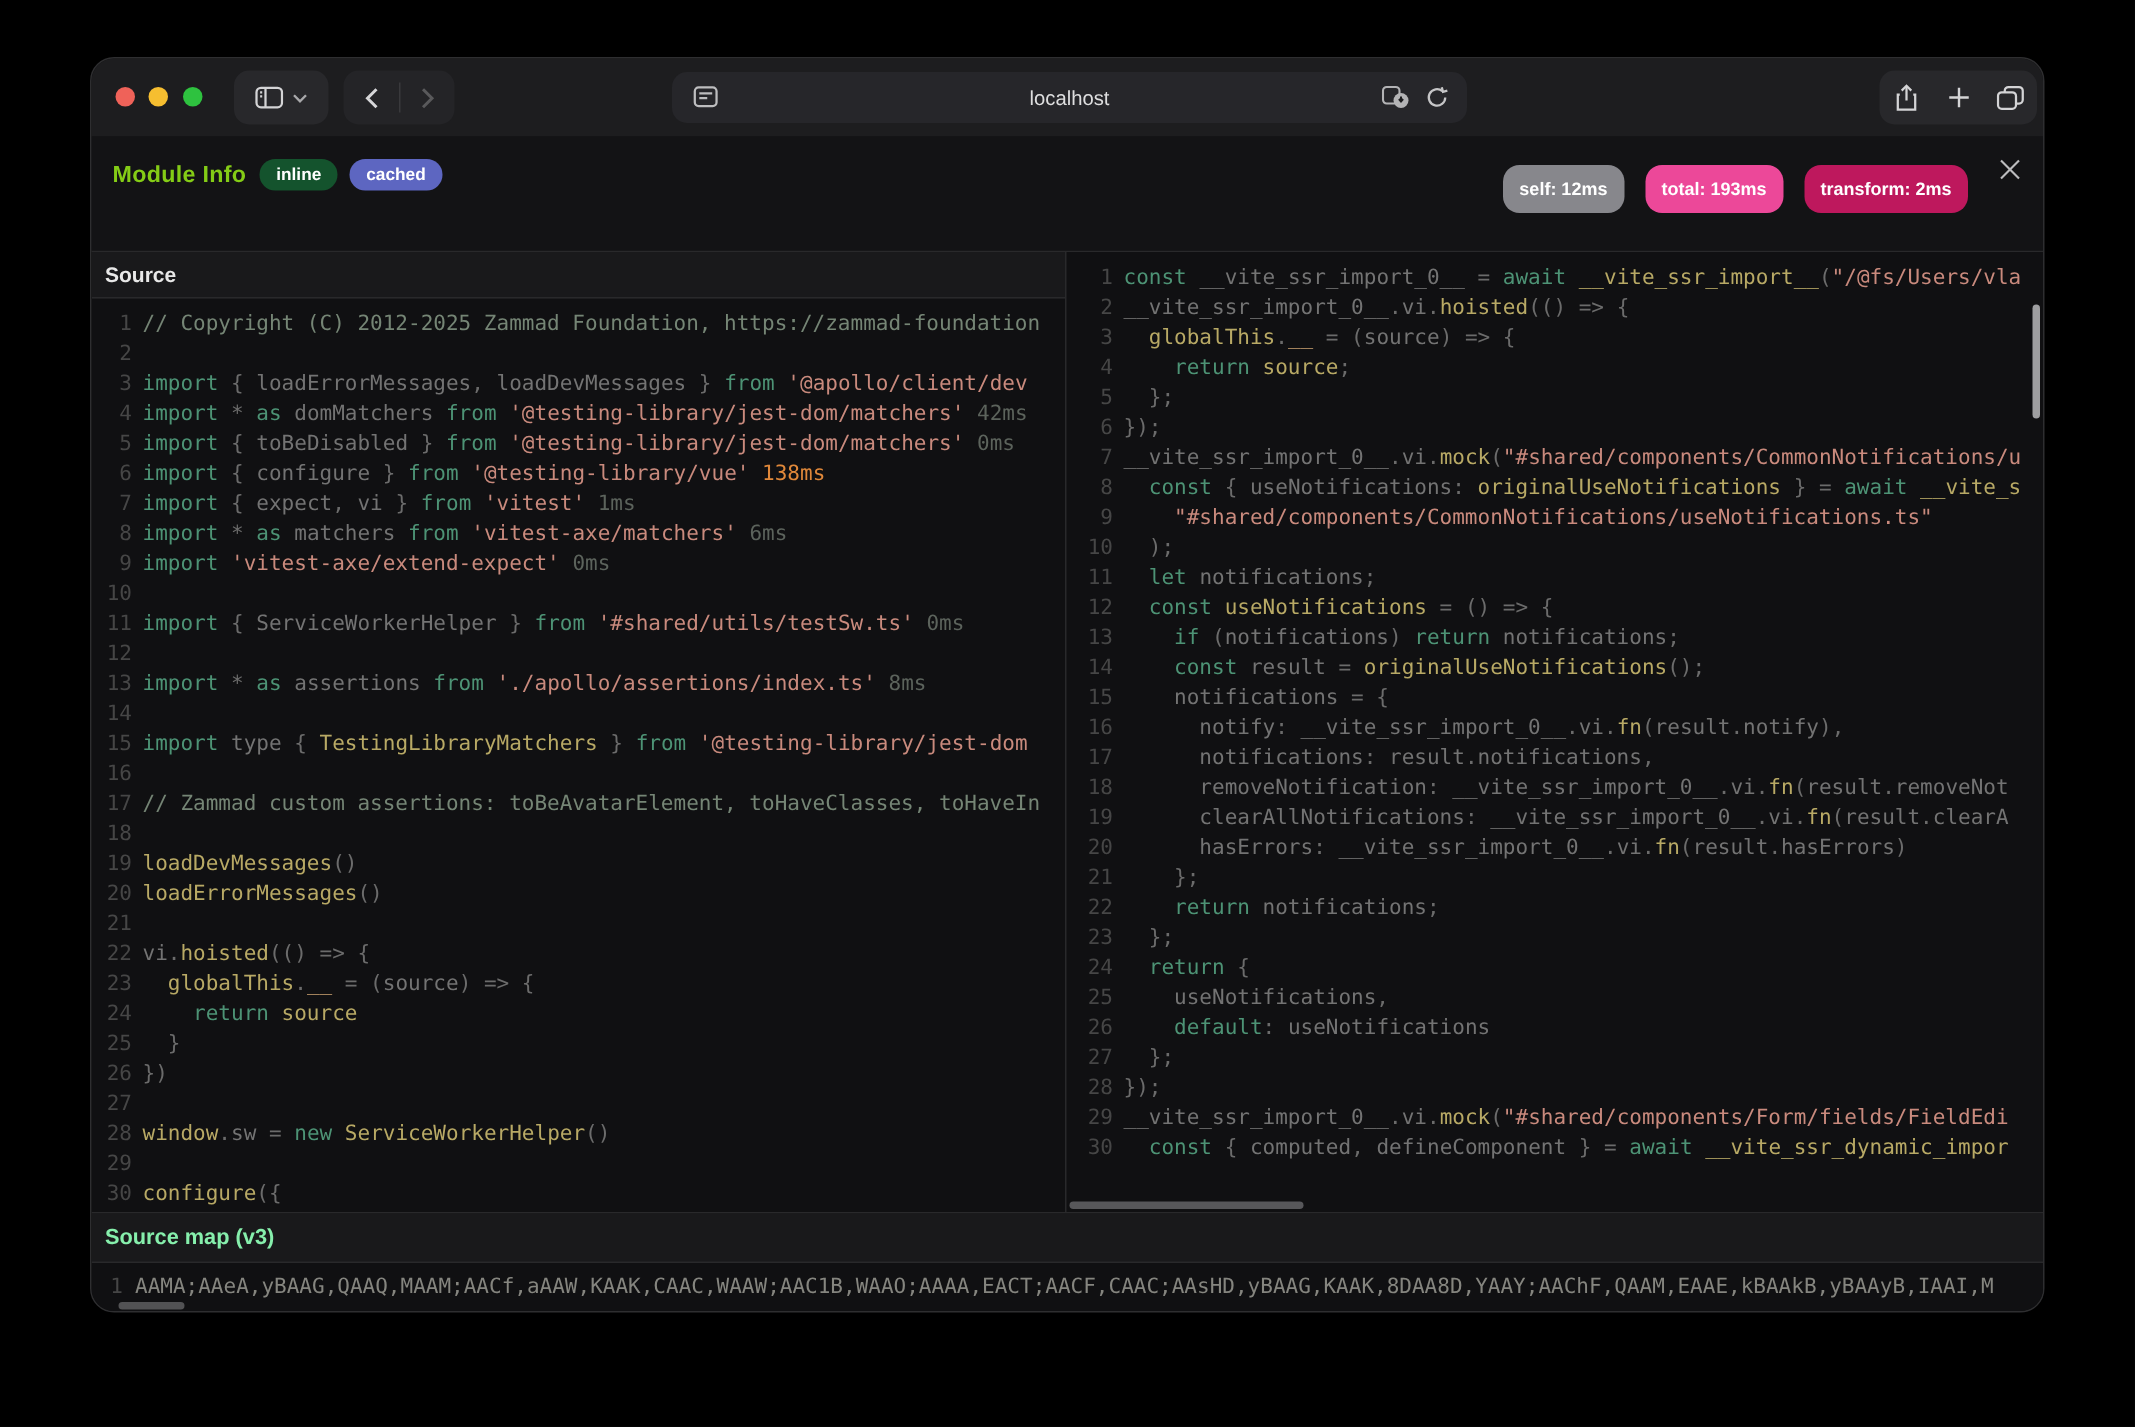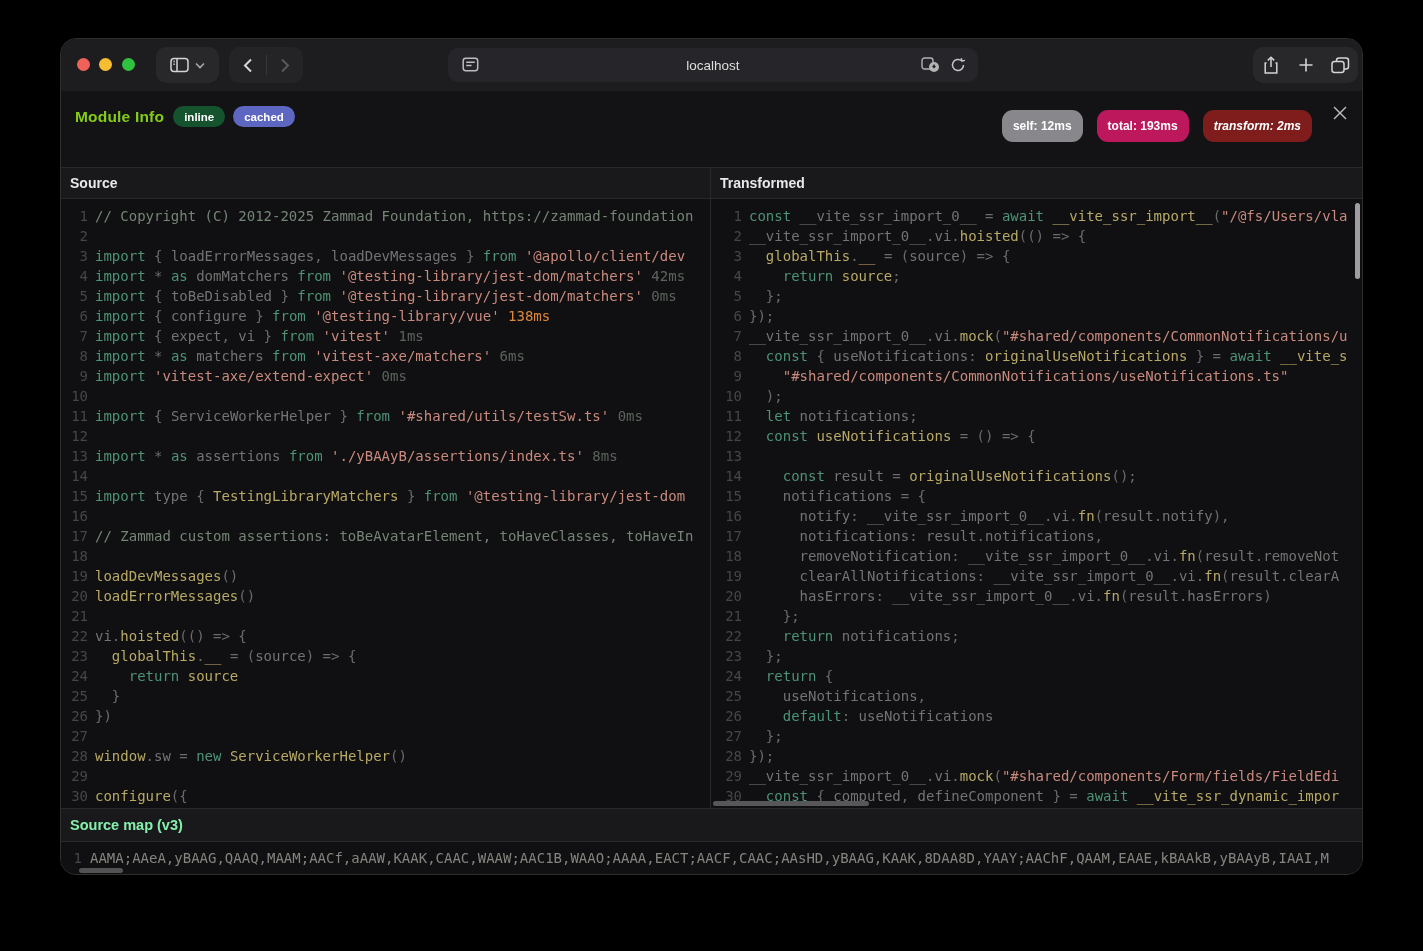--- a/index.html
+++ b/index.html
@@ -177,22 +177,22 @@
   <div class="mheader">
     <div class="title-row">
       <span class="mtitle">Module Info</span>
       <span id="badges" style="display:flex;gap:8px;">
           <span class="badge" style="background: #14532d;">inline</span>
           <span class="badge" style="background: rgb(93, 102, 193);">cached</span>
         </span>
     </div>
     <div class="timings" id="timings">
         <span class="pill" style="background: rgb(135, 135, 140);">self: 12ms</span>
-        <span class="pill" style="background: #be185d;">total: 193ms</span>
-        <span class="pill" style="background: #7f1d1d; font-style: italic;">transform: 2ms</span>
+        <span class="pill" style="background: #ec4899;">total: 193ms</span>
+        <span class="pill" style="background: #be185d;">transform: 2ms</span>
       </div>
     <span class="close-btn">
       <svg width="18" height="18" viewBox="0 0 18 18" stroke="#bcbcbe" stroke-width="1.4">
         <line x1="3" y1="3" x2="15" y2="15"></line>
           <line x1="15" y1="3" x2="3" y2="15"></line>
       </svg>
     </span>
   </div>
 
   <div class="panels">
@@ -204,56 +204,55 @@
           <div class="code-line"><span class="ln">3</span><span class="lc"><span class="tk-kw">import</span><span class="tk-pn"> { </span><span class="tk-id">loadErrorMessages</span><span class="tk-pn">, </span><span class="tk-id">loadDevMessages</span><span class="tk-pn"> } </span><span class="tk-kw">from</span><span class="tk-str"> '@apollo/client/dev</span></span></div>
           <div class="code-line"><span class="ln">4</span><span class="lc"><span class="tk-kw">import</span><span class="tk-pn"> * </span><span class="tk-kw">as</span><span class="tk-id"> domMatchers</span><span class="tk-kw"> from</span><span class="tk-str"> '@testing-library/jest-dom/matchers'</span><span class="tk-tm"> 42ms</span></span></div>
           <div class="code-line"><span class="ln">5</span><span class="lc"><span class="tk-kw">import</span><span class="tk-pn"> { </span><span class="tk-id">toBeDisabled</span><span class="tk-pn"> } </span><span class="tk-kw">from</span><span class="tk-str"> '@testing-library/jest-dom/matchers'</span><span class="tk-tm"> 0ms</span></span></div>
           <div class="code-line"><span class="ln">6</span><span class="lc"><span class="tk-kw">import</span><span class="tk-pn"> { </span><span class="tk-id">configure</span><span class="tk-pn"> } </span><span class="tk-kw">from</span><span class="tk-str"> '@testing-library/vue'</span><span class="tk-tmo"> 138ms</span></span></div>
           <div class="code-line"><span class="ln">7</span><span class="lc"><span class="tk-kw">import</span><span class="tk-pn"> { </span><span class="tk-id">expect</span><span class="tk-pn">, </span><span class="tk-id">vi</span><span class="tk-pn"> } </span><span class="tk-kw">from</span><span class="tk-str"> 'vitest'</span><span class="tk-tm"> 1ms</span></span></div>
           <div class="code-line"><span class="ln">8</span><span class="lc"><span class="tk-kw">import</span><span class="tk-pn"> * </span><span class="tk-kw">as</span><span class="tk-id"> matchers</span><span class="tk-kw"> from</span><span class="tk-str"> 'vitest-axe/matchers'</span><span class="tk-tm"> 6ms</span></span></div>
           <div class="code-line"><span class="ln">9</span><span class="lc"><span class="tk-kw">import</span><span class="tk-str"> 'vitest-axe/extend-expect'</span><span class="tk-tm"> 0ms</span></span></div>
           <div class="code-line"><span class="ln">10</span><span class="lc"></span></div>
           <div class="code-line"><span class="ln">11</span><span class="lc"><span class="tk-kw">import</span><span class="tk-pn"> { </span><span class="tk-id">ServiceWorkerHelper</span><span class="tk-pn"> } </span><span class="tk-kw">from</span><span class="tk-str"> '#shared/utils/testSw.ts'</span><span class="tk-tm"> 0ms</span></span></div>
           <div class="code-line"><span class="ln">12</span><span class="lc"></span></div>
-          <div class="code-line"><span class="ln">13</span><span class="lc"><span class="tk-kw">import</span><span class="tk-pn"> * </span><span class="tk-kw">as</span><span class="tk-id"> assertions</span><span class="tk-kw"> from</span><span class="tk-str"> './yBAAyB/assertions/index.ts'</span><span class="tk-tm"> 8ms</span></span></div>
+          <div class="code-line"><span class="ln">13</span><span class="lc"><span class="tk-kw">import</span><span class="tk-pn"> * </span><span class="tk-kw">as</span><span class="tk-id"> assertions</span><span class="tk-kw"> from</span><span class="tk-str"> './apollo/assertions/index.ts'</span><span class="tk-tm"> 8ms</span></span></div>
           <div class="code-line"><span class="ln">14</span><span class="lc"></span></div>
           <div class="code-line"><span class="ln">15</span><span class="lc"><span class="tk-kw">import</span><span class="tk-id"> type</span><span class="tk-pn"> { </span><span class="tk-fn">TestingLibraryMatchers</span><span class="tk-pn"> } </span><span class="tk-kw">from</span><span class="tk-str"> '@testing-library/jest-dom</span></span></div>
           <div class="code-line"><span class="ln">16</span><span class="lc"></span></div>
           <div class="code-line"><span class="ln">17</span><span class="lc"><span class="tk-cm">// Zammad custom assertions: toBeAvatarElement, toHaveClasses, toHaveIn</span></span></div>
           <div class="code-line"><span class="ln">18</span><span class="lc"></span></div>
           <div class="code-line"><span class="ln">19</span><span class="lc"><span class="tk-fn">loadDevMessages</span><span class="tk-pn">()</span></span></div>
           <div class="code-line"><span class="ln">20</span><span class="lc"><span class="tk-fn">loadErrorMessages</span><span class="tk-pn">()</span></span></div>
           <div class="code-line"><span class="ln">21</span><span class="lc"></span></div>
           <div class="code-line"><span class="ln">22</span><span class="lc"><span class="tk-id">vi</span><span class="tk-pn">.</span><span class="tk-fn">hoisted</span><span class="tk-pn">(() =&gt; {</span></span></div>
           <div class="code-line"><span class="ln">23</span><span class="lc"><span class="tk-pn">  </span><span class="tk-fn">globalThis</span><span class="tk-pn">.</span><span class="tk-cn">__</span><span class="tk-pn"> = (</span><span class="tk-id">source</span><span class="tk-pn">) =&gt; {</span></span></div>
           <div class="code-line"><span class="ln">24</span><span class="lc"><span class="tk-pn">    </span><span class="tk-kw">return</span><span class="tk-fn"> source</span></span></div>
           <div class="code-line"><span class="ln">25</span><span class="lc"><span class="tk-pn">  }</span></span></div>
           <div class="code-line"><span class="ln">26</span><span class="lc"><span class="tk-pn">})</span></span></div>
           <div class="code-line"><span class="ln">27</span><span class="lc"></span></div>
           <div class="code-line"><span class="ln">28</span><span class="lc"><span class="tk-fn">window</span><span class="tk-pn">.</span><span class="tk-id">sw</span><span class="tk-pn"> = </span><span class="tk-kw">new</span><span class="tk-fn"> ServiceWorkerHelper</span><span class="tk-pn">()</span></span></div>
           <div class="code-line"><span class="ln">29</span><span class="lc"></span></div>
           <div class="code-line"><span class="ln">30</span><span class="lc"><span class="tk-fn">configure</span><span class="tk-pn">({</span></span></div>
         </div>
     </section>
     <section class="panel tr">
-      <div class="phead">Transformed</div>
       <div class="code" id="transformed-code">
           <div class="code-line"><span class="ln">1</span><span class="lc"><span class="tk-kw">const</span><span class="tk-id"> __vite_ssr_import_0__</span><span class="tk-pn"> = </span><span class="tk-kw">await</span><span class="tk-fn"> __vite_ssr_import__</span><span class="tk-pn">(</span><span class="tk-str">"/@fs/Users/vla</span></span></div>
           <div class="code-line"><span class="ln">2</span><span class="lc"><span class="tk-id">__vite_ssr_import_0__</span><span class="tk-pn">.</span><span class="tk-id">vi</span><span class="tk-pn">.</span><span class="tk-fn">hoisted</span><span class="tk-pn">(() =&gt; {</span></span></div>
           <div class="code-line"><span class="ln">3</span><span class="lc"><span class="tk-pn">  </span><span class="tk-fn">globalThis</span><span class="tk-pn">.</span><span class="tk-cn">__</span><span class="tk-pn"> = (</span><span class="tk-id">source</span><span class="tk-pn">) =&gt; {</span></span></div>
           <div class="code-line"><span class="ln">4</span><span class="lc"><span class="tk-pn">    </span><span class="tk-kw">return</span><span class="tk-fn"> source</span><span class="tk-pn">;</span></span></div>
           <div class="code-line"><span class="ln">5</span><span class="lc"><span class="tk-pn">  };</span></span></div>
           <div class="code-line"><span class="ln">6</span><span class="lc"><span class="tk-pn">});</span></span></div>
           <div class="code-line"><span class="ln">7</span><span class="lc"><span class="tk-id">__vite_ssr_import_0__</span><span class="tk-pn">.</span><span class="tk-id">vi</span><span class="tk-pn">.</span><span class="tk-fn">mock</span><span class="tk-pn">(</span><span class="tk-str">"#shared/components/CommonNotifications/u</span></span></div>
           <div class="code-line"><span class="ln">8</span><span class="lc"><span class="tk-pn">  </span><span class="tk-kw">const</span><span class="tk-pn"> { </span><span class="tk-id">useNotifications</span><span class="tk-pn">: </span><span class="tk-fn">originalUseNotifications</span><span class="tk-pn"> } = </span><span class="tk-kw">await</span><span class="tk-fn"> __vite_s</span></span></div>
           <div class="code-line"><span class="ln">9</span><span class="lc"><span class="tk-pn">    </span><span class="tk-str">"#shared/components/CommonNotifications/useNotifications.ts"</span></span></div>
           <div class="code-line"><span class="ln">10</span><span class="lc"><span class="tk-pn">  );</span></span></div>
           <div class="code-line"><span class="ln">11</span><span class="lc"><span class="tk-pn">  </span><span class="tk-kw">let</span><span class="tk-id"> notifications</span><span class="tk-pn">;</span></span></div>
           <div class="code-line"><span class="ln">12</span><span class="lc"><span class="tk-pn">  </span><span class="tk-kw">const</span><span class="tk-fn"> useNotifications</span><span class="tk-pn"> = () =&gt; {</span></span></div>
-          <div class="code-line"><span class="ln">13</span></div>
+          <div class="code-line"><span class="ln">13</span><span class="lc"><span class="tk-pn">    </span><span class="tk-kw">if</span><span class="tk-pn"> (</span><span class="tk-id">notifications</span><span class="tk-pn">) </span><span class="tk-kw">return</span><span class="tk-id"> notifications</span><span class="tk-pn">;</span></span></div>
           <div class="code-line"><span class="ln">14</span><span class="lc"><span class="tk-pn">    </span><span class="tk-kw">const</span><span class="tk-id"> result</span><span class="tk-pn"> = </span><span class="tk-fn">originalUseNotifications</span><span class="tk-pn">();</span></span></div>
           <div class="code-line"><span class="ln">15</span><span class="lc"><span class="tk-pn">    </span><span class="tk-id">notifications</span><span class="tk-pn"> = {</span></span></div>
           <div class="code-line"><span class="ln">16</span><span class="lc"><span class="tk-pn">      </span><span class="tk-id">notify</span><span class="tk-pn">: </span><span class="tk-id">__vite_ssr_import_0__</span><span class="tk-pn">.</span><span class="tk-id">vi</span><span class="tk-pn">.</span><span class="tk-fn">fn</span><span class="tk-pn">(</span><span class="tk-id">result</span><span class="tk-pn">.</span><span class="tk-id">notify</span><span class="tk-pn">),</span></span></div>
           <div class="code-line"><span class="ln">17</span><span class="lc"><span class="tk-pn">      </span><span class="tk-id">notifications</span><span class="tk-pn">: </span><span class="tk-id">result</span><span class="tk-pn">.</span><span class="tk-id">notifications</span><span class="tk-pn">,</span></span></div>
           <div class="code-line"><span class="ln">18</span><span class="lc"><span class="tk-pn">      </span><span class="tk-id">removeNotification</span><span class="tk-pn">: </span><span class="tk-id">__vite_ssr_import_0__</span><span class="tk-pn">.</span><span class="tk-id">vi</span><span class="tk-pn">.</span><span class="tk-fn">fn</span><span class="tk-pn">(</span><span class="tk-id">result</span><span class="tk-pn">.</span><span class="tk-id">removeNot</span></span></div>
           <div class="code-line"><span class="ln">19</span><span class="lc"><span class="tk-pn">      </span><span class="tk-id">clearAllNotifications</span><span class="tk-pn">: </span><span class="tk-id">__vite_ssr_import_0__</span><span class="tk-pn">.</span><span class="tk-id">vi</span><span class="tk-pn">.</span><span class="tk-fn">fn</span><span class="tk-pn">(</span><span class="tk-id">result</span><span class="tk-pn">.</span><span class="tk-id">clearA</span></span></div>
           <div class="code-line"><span class="ln">20</span><span class="lc"><span class="tk-pn">      </span><span class="tk-id">hasErrors</span><span class="tk-pn">: </span><span class="tk-id">__vite_ssr_import_0__</span><span class="tk-pn">.</span><span class="tk-id">vi</span><span class="tk-pn">.</span><span class="tk-fn">fn</span><span class="tk-pn">(</span><span class="tk-id">result</span><span class="tk-pn">.</span><span class="tk-id">hasErrors</span><span class="tk-pn">)</span></span></div>
           <div class="code-line"><span class="ln">21</span><span class="lc"><span class="tk-pn">    };</span></span></div>
           <div class="code-line"><span class="ln">22</span><span class="lc"><span class="tk-pn">    </span><span class="tk-kw">return</span><span class="tk-id"> notifications</span><span class="tk-pn">;</span></span></div>
           <div class="code-line"><span class="ln">23</span><span class="lc"><span class="tk-pn">  };</span></span></div>

